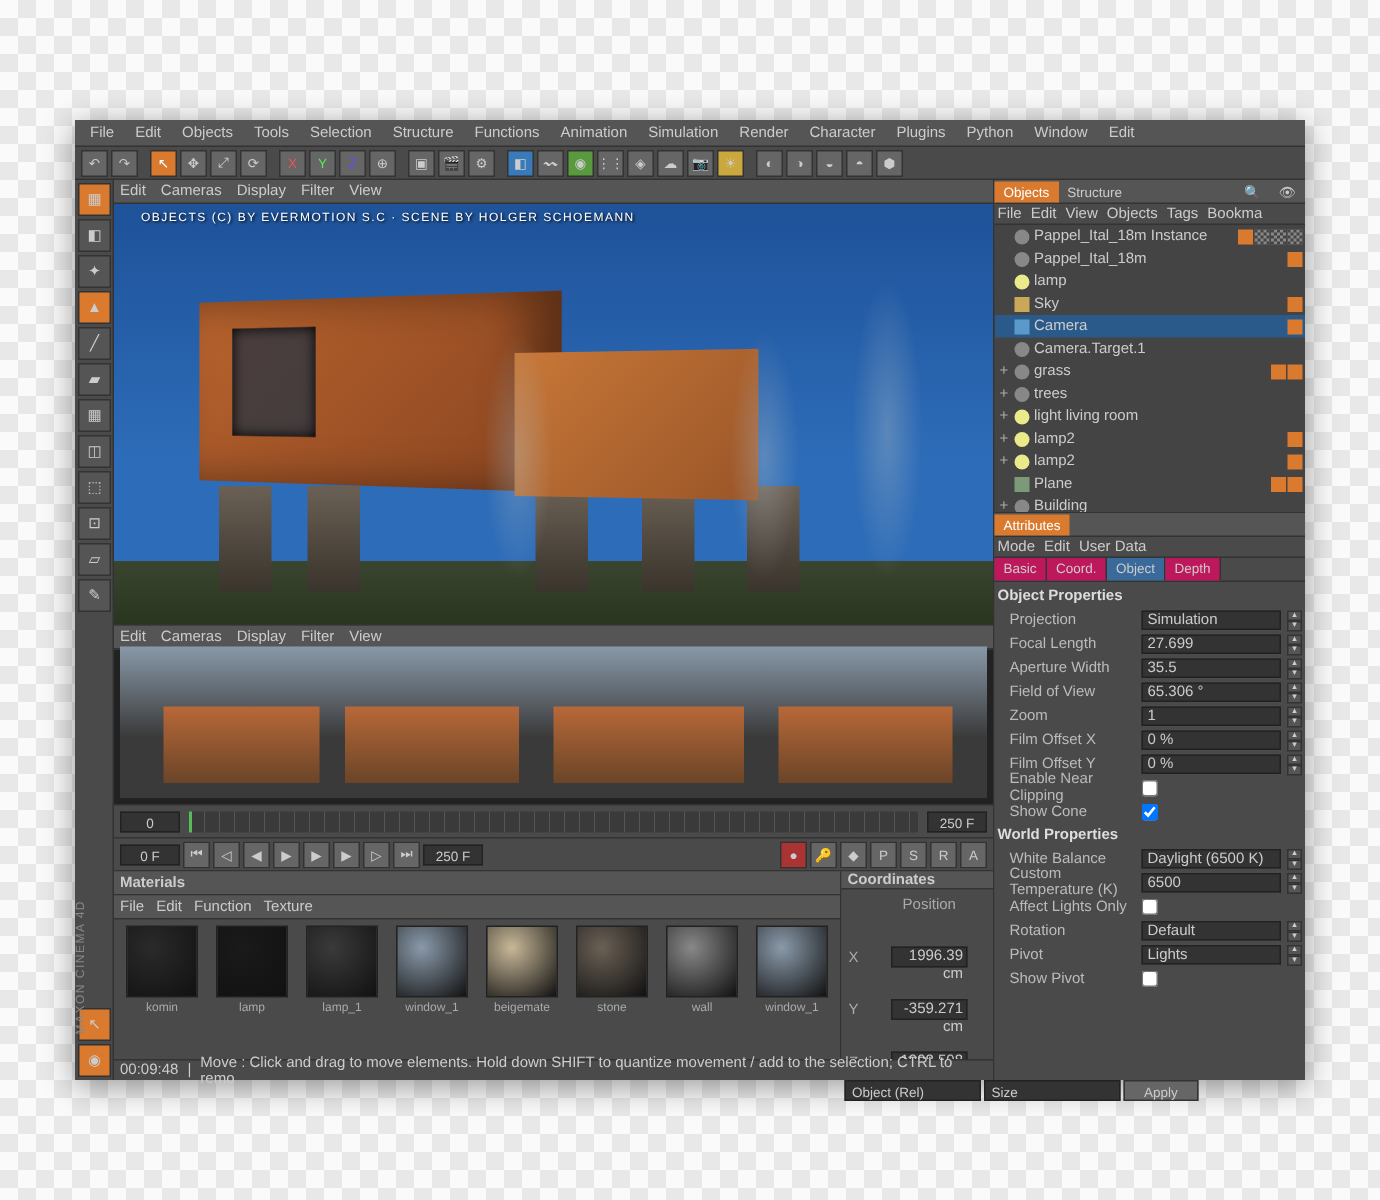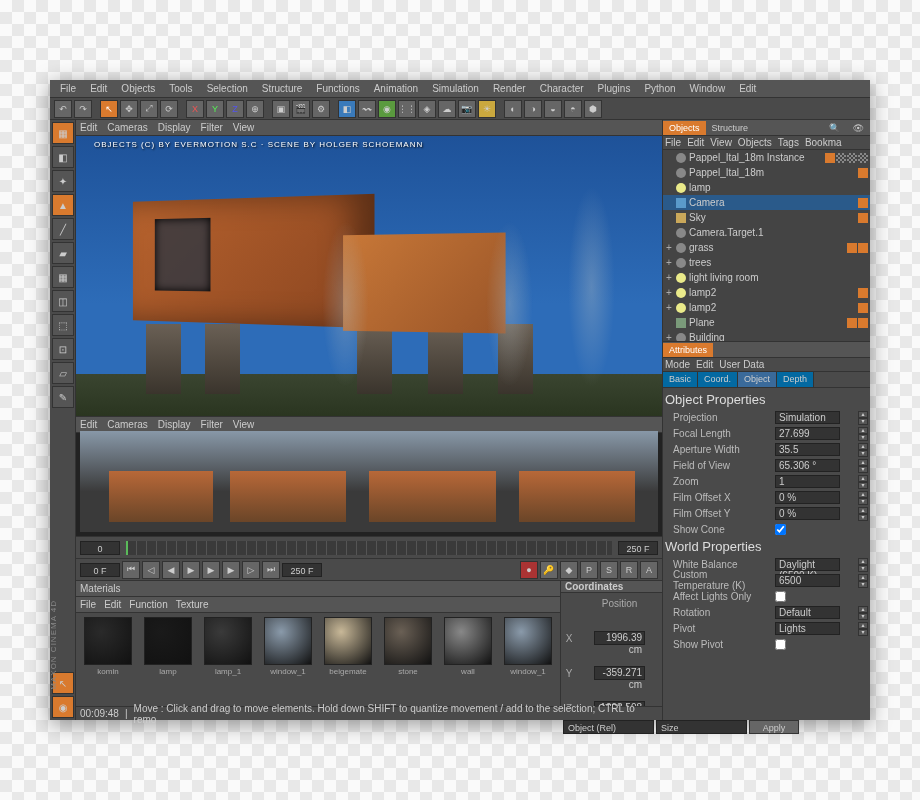--- a/index.html
+++ b/index.html
@@ -75,25 +75,25 @@
 .ti-light{background:#eaea8a;border-radius:50%}
 .ti-plane{background:#7a9a7a}
 .tree-exp{width:8px;text-align:center;color:#aaa;cursor:pointer}
 .tree-tags{margin-left:auto;display:flex;gap:1px}
 .tag{width:10px;height:10px;background:#666}
 .tag.orange{background:#d97a2e}
 .tag.check{background:repeating-conic-gradient(#888 0% 25%,#444 0% 50%);background-size:4px 4px}
 .attrs{flex:1;background:#4a4a4a;display:flex;flex-direction:column;min-height:0}
 .attr-obj{height:16px;background:#444;padding:0 4px;font-size:9px;line-height:16px;border-bottom:1px solid #333}
 .attr-tabs{height:16px;display:flex;border-bottom:1px solid #333}
-.attr-tabs span{padding:2px 6px;font-size:9px;background:#0369a1;border-right:1px solid #333;cursor:pointer}
+.attr-tabs span{padding:2px 6px;font-size:9px;background:#be185d;border-right:1px solid #333;cursor:pointer}
 .attr-tabs span.active{background:#3a6a9a}
 .attr-body{flex:1;overflow:auto;padding:2px}
-.attr-section{font-size:13px;font-weight:normal;padding:2px 0;color:#ddd}
-.attr-row{display:flex;align-items:center;height:16px;gap:18px;font-size:9px}
+.attr-section{font-size:10px;font-weight:bold;padding:2px 0;color:#ddd}
+.attr-row{display:flex;align-items:center;height:16px;gap:4px;font-size:9px}
 .attr-row .albl{width:92px;color:#bbb;padding-left:8px}
 .attr-row .aval{flex:1;background:#333;border:1px solid #222;height:13px;padding:0 3px;line-height:11px;text-align:left}
 .attr-row .aspin{width:10px;height:13px;background:#555;display:flex;flex-direction:column}
 .attr-row .aspin div{flex:1;border:1px solid #333;font-size:6px;text-align:center;line-height:5px}
 .attr-row input[type=checkbox]{width:11px;height:11px}
 .statusbar{height:14px;background:#4a4a4a;border-top:1px solid #333;display:flex;align-items:center;padding:0 4px;font-size:9px;color:#aaa}
 .sidebar-brand{position:absolute;left:-1px;bottom:30px;writing-mode:vertical-rl;transform:rotate(180deg);font-size:8px;color:#888;letter-spacing:1px}
 </style>
 </head>
 <body>
@@ -239,21 +239,21 @@
         <div class="tbtn">◆</div>
         <div class="tbtn">P</div>
         <div class="tbtn">S</div>
         <div class="tbtn">R</div>
         <div class="tbtn">A</div>
       </div>
 
       <div class="bottom-panels">
         <div class="materials">
           <div class="panel-title">
-            <span style="font-weight:normal">Materials</span>
+            <span style="font-weight:bold">Materials</span>
           </div>
           <div class="panel-title" id="matmenu">
               <span>File</span>
               <span>Edit</span>
               <span>Function</span>
               <span>Texture</span>
             </div>
           <div class="mat-grid" id="matgrid">
               <div class="mat-item">
                 <div class="mat-ball" style="background: radial-gradient(circle at 35% 30%, rgb(42, 42, 42), rgb(17, 17, 17));"></div>
@@ -369,32 +369,32 @@
             <span class="tree-tags">
               <span class="tag orange"></span>
             </span>
           </div>
           <div class="tree-row">
             <span class="tree-exp"></span>
             <span class="tree-icon ti-light"></span>
             <span>lamp</span>
             <span class="tree-tags"></span>
           </div>
+          <div class="tree-row">
+            <span class="tree-exp"></span>
+            <span class="tree-icon ti-sky"></span>
+            <span>Sky</span>
+            <span class="tree-tags">
+              <span class="tag orange"></span>
+            </span>
+          </div>
           <div class="tree-row sel">
             <span class="tree-exp"></span>
             <span class="tree-icon ti-cam"></span>
             <span>Camera</span>
-            <span class="tree-tags">
-              <span class="tag orange"></span>
-            </span>
-          </div>
-          <div class="tree-row">
-            <span class="tree-exp"></span>
-            <span class="tree-icon ti-sky"></span>
-            <span>Sky</span>
             <span class="tree-tags">
               <span class="tag orange"></span>
             </span>
           </div>
           <div class="tree-row">
             <span class="tree-exp"></span>
             <span class="tree-icon ti-null"></span>
             <span>Camera.Target.1</span>
             <span class="tree-tags"></span>
           </div>
@@ -519,20 +519,24 @@
             </div>
             <div class="attr-row">
               <div class="albl">Film Offset Y</div>
               <div class="aval">0 %</div>
               <div class="aspin">
                 <div>▴</div>
                 <div>▾</div>
               </div>
             </div>
             <div class="attr-row">
+              <div class="albl">Enable Near Clipping</div>
+              <input type="checkbox" style="">
+            </div>
+            <div class="attr-row">
               <div class="albl">Show Cone</div>
               <input type="checkbox" checked="" style="">
             </div>
             <div class="attr-section">World Properties</div>
             <div class="attr-row">
               <div class="albl">White Balance</div>
               <div class="aval">Daylight (6500 K)</div>
               <div class="aspin">
                 <div>▴</div>
                 <div>▾</div>

